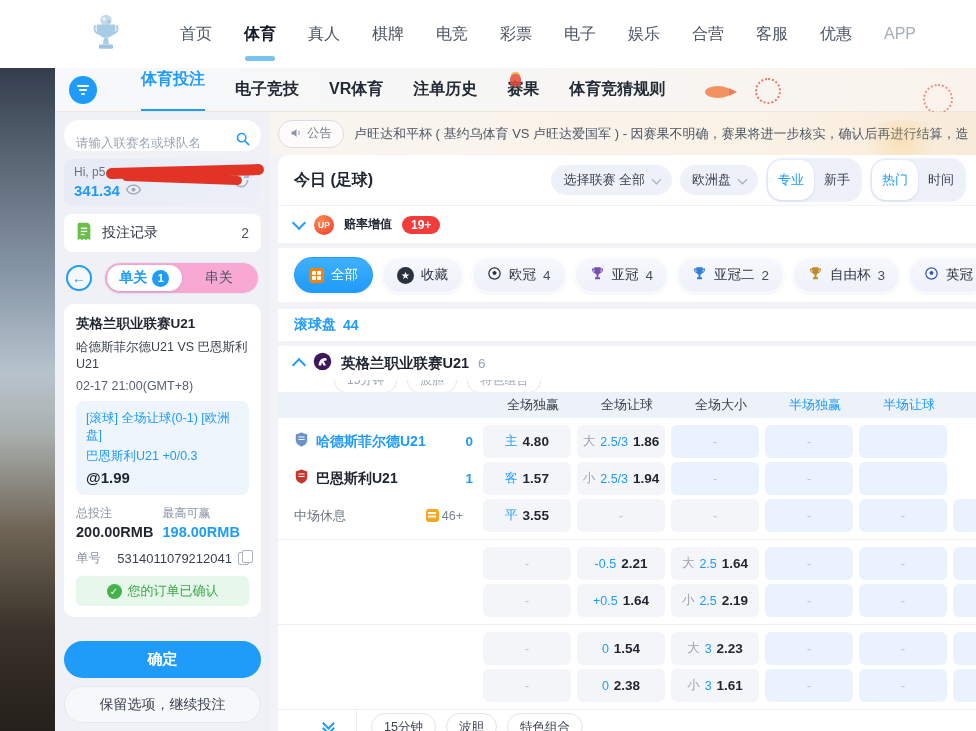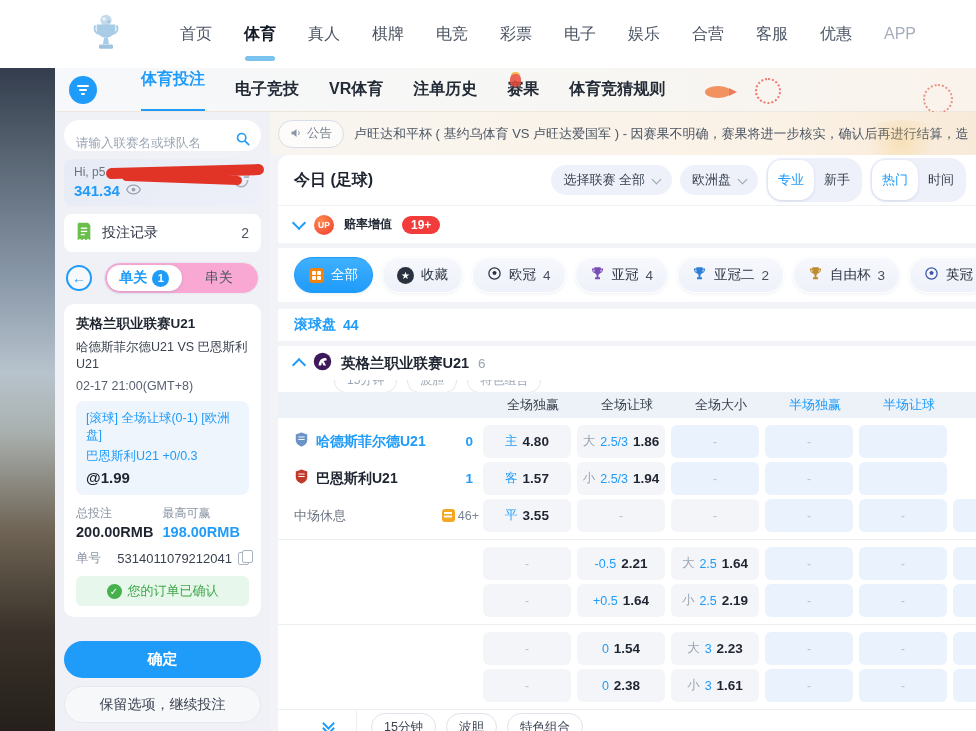--- a/index.html
+++ b/index.html
@@ -121,21 +121,21 @@
   .colhdr span{width:88px;margin-right:6px;text-align:center;font-size:13px;color:#39414d;flex:0 0 auto;}
   .colhdr span.half{color:#1f9bfa;}
   .tgroup{background:#fff;padding:5px 0;}
   .tgroup + .tgroup{border-top:1px solid #eceff4;}
   .trow{display:flex;align-items:center;height:37px;}
   .t-info{width:205px;flex:0 0 auto;display:flex;align-items:center;box-sizing:border-box;padding-left:16px;gap:7px;}
   .team-name{font-size:14px;font-weight:bold;color:#1f2530;}
   .team-name.home{color:#1f9bfa;}
   .score{margin-left:auto;margin-right:10px;font-size:13.5px;font-weight:bold;color:#1f9bfa;}
   .status-text{font-size:13px;color:#6b7480;}
-  .stat-wrap{margin-left:auto;margin-right:4px;display:flex;align-items:center;gap:3px;}
+  .stat-wrap{margin-left:auto;margin-right:20px;display:flex;align-items:center;gap:3px;}
   .ic-stat{width:13px;height:13px;border-radius:3px;background:#f5a623;position:relative;display:inline-block;}
   .ic-stat::before{content:"";position:absolute;left:2.5px;top:3px;width:8px;height:1.8px;background:#fff;box-shadow:0 3.5px 0 #fff;}
   .stat-txt{font-size:12.5px;color:#7a8493;}
   .tcell{width:88px;height:33px;margin-right:6px;flex:0 0 auto;border-radius:6px;background:#f3f5f9;display:flex;align-items:center;justify-content:center;gap:5px;cursor:pointer;}
   .tcell.half{background:#e9f2fd;}
   .tcell .pre{font-size:12.5px;color:#9aa4b2;}
   .tcell .lab{font-size:12.5px;color:#1f9bfa;}
   .tcell .val{font-size:13.5px;font-weight:bold;color:#1f2530;}
   .tcell.sel{background:#2d9ef6;}
   .tcell.sel .lab,.tcell.sel .val,.tcell.sel .pre{color:#fff;}

